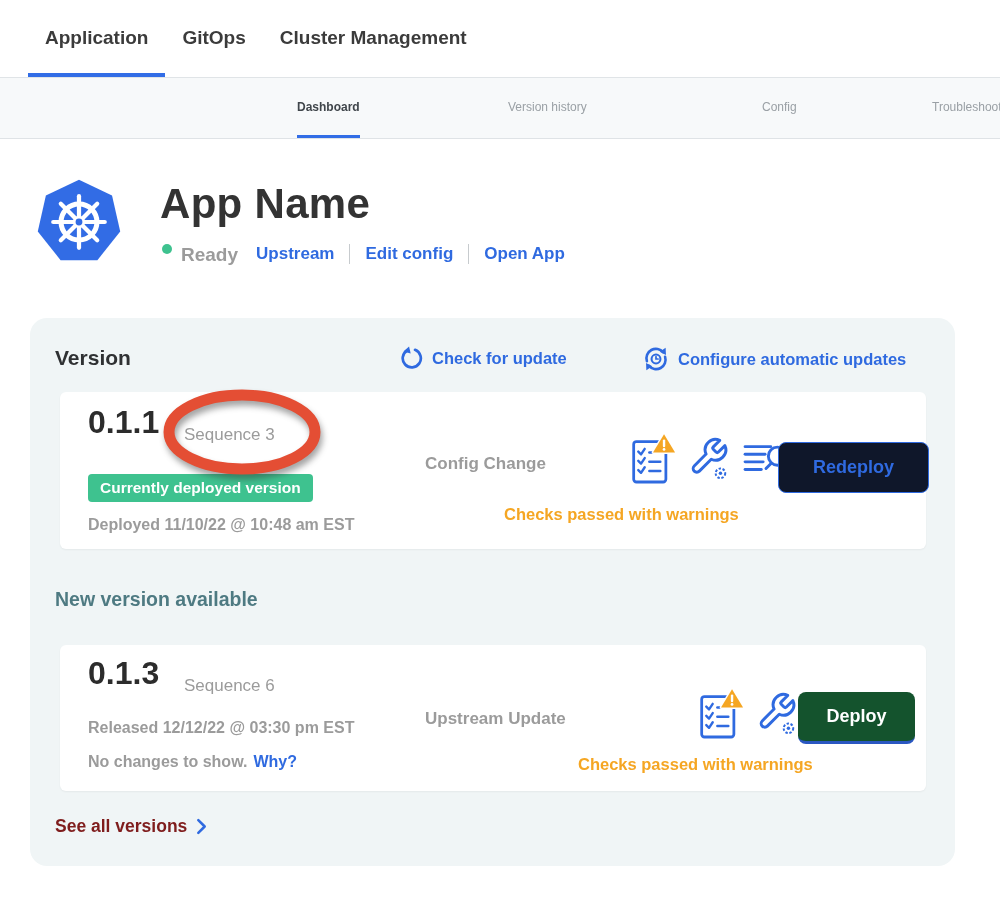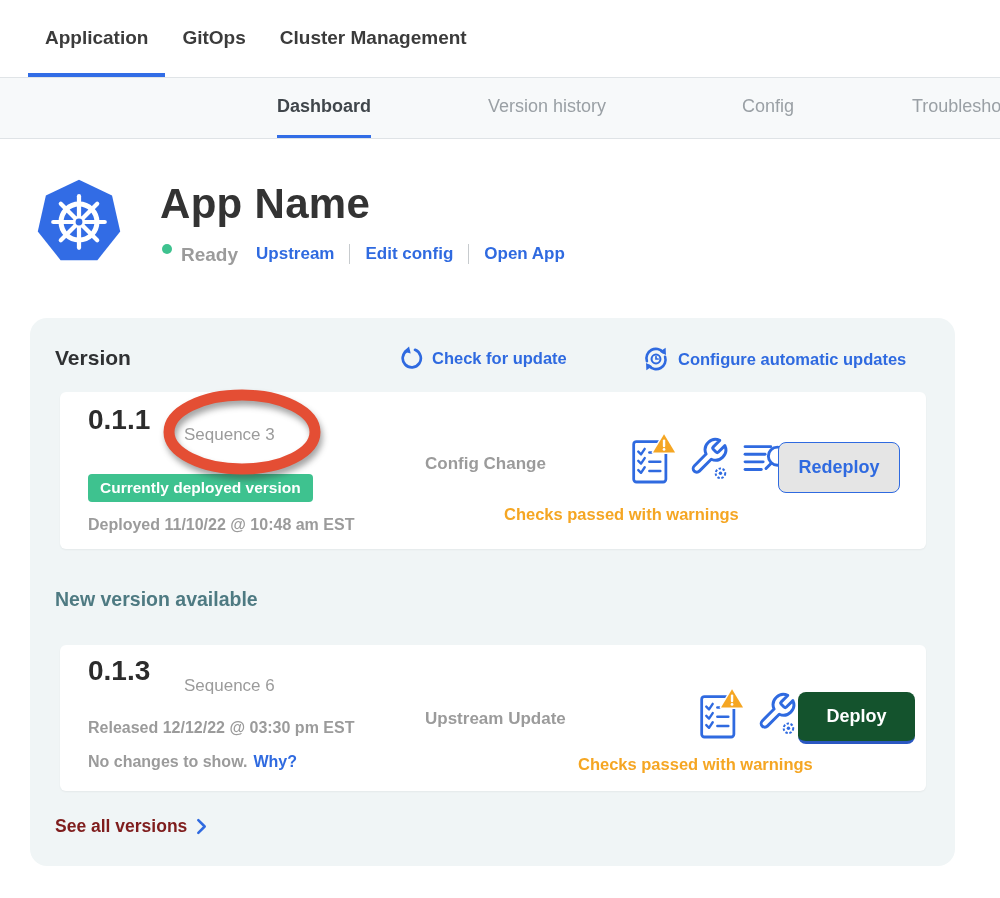--- a/index.html
+++ b/index.html
@@ -11,21 +11,21 @@
   .topnav { position:absolute; top:0; left:0; width:100%; height:77px; background:#fff; display:flex; align-items:stretch; }
   .topnav .tab { display:flex; align-items:center; padding:0 17px; margin-top:2px;
                  font-size:19px; font-weight:bold; color:#3b3b3b; cursor:pointer; border-bottom:4px solid transparent; }
   .topnav .tab:first-child { margin-left:28px; }
   .topnav .tab.active { border-bottom-color:#326de6; }
 
   
   .subnav { position:absolute; top:77px; left:0; width:100%; height:62px; background:#f7f9fa;
             border-top:1px solid #e0e4e7; border-bottom:1px solid #dfe3e6; }
   .subnav .tab { position:absolute; top:0; height:100%; display:flex; align-items:center;
-                 font-size:18px; color:#9aa0a5; cursor:pointer; border-bottom:3px solid transparent; white-space:nowrap; }
+                 font-size:12px; color:#9aa0a5; cursor:pointer; border-bottom:3px solid transparent; white-space:nowrap;margin-left:20px; }
   .subnav .tab.active { color:#40464b; font-weight:bold; border-bottom-color:#326de6; }
 
   
   .k8s-logo { position:absolute; left:33px; top:176px; width:92px; height:92px; }
   .app-title { position:absolute; left:160px; top:180px; font-size:42px; font-weight:800; color:#333; letter-spacing:.3px; }
   .status-row { position:absolute; left:162px; top:244px; display:flex; align-items:flex-start; height:26px; }
   .status-dot { width:10px; height:10px; border-radius:50%; background:#3ec28f; }
   .status-text { margin-left:9px; font-size:19px; font-weight:bold; color:#9b9b9b; }
   .hdr-link { font-size:17px; font-weight:bold; color:#2f6ae0; cursor:pointer; text-decoration:none; }
   .hdr-link.first { margin-left:18px; }
@@ -38,32 +38,32 @@
   .update-link { position:absolute; top:28px; display:flex; align-items:center; gap:9px; cursor:pointer; }
   .update-link span { font-size:16.5px; font-weight:bold; color:#2f6ae0; }
   .update-link.check { left:368px; }
   .update-link.auto { left:613px; }
 
   .white-card { position:absolute; left:30px; width:866px; background:#fff; border-radius:6px;
                 box-shadow:0 1px 2px rgba(0,0,0,.05); }
   .card-current { top:74px; height:157px; }
   .card-available { top:327px; height:146px; }
 
-  .ver-num { position:absolute; left:28px; font-size:28px; font-weight:800; color:#2c2c2c; }
+  .ver-num { position:absolute; left:28px; font-size:32px; font-weight:800; color:#2c2c2c; }
   .ver-seq { position:absolute; left:124px; font-size:17px; color:#9b9b9b; }
   .badge { position:absolute; left:28px; top:82px; background:#3ec28f; color:#fff; font-size:15.5px;
            font-weight:bold; padding:5px 12px; border-radius:4px; }
   .muted-line { position:absolute; left:28px; font-size:16px; font-weight:bold; color:#9b9b9b; }
   .type-label { position:absolute; left:365px; font-size:17px; font-weight:bold; color:#9b9b9b; }
   .checks-warn { position:absolute; font-size:16.5px; font-weight:bold; color:#f5a623; }
   .icon-row { position:absolute; display:flex; align-items:center; gap:12px; }
 
   .btn { position:absolute; display:flex; align-items:center; justify-content:center;
          font-size:18px; font-weight:bold; border-radius:8px; cursor:pointer; }
-  .btn-redeploy { left:718px; top:50px; width:122px; height:51px; background:#e5e5e5;
+  .btn-redeploy { left:718px; top:50px; width:151px; height:51px; background:#0f172a;
                   border:1.5px solid #2f6ae0; color:#2f6ae0; }
   .btn-deploy { left:738px; top:47px; width:117px; height:52px; background:#14532d; color:#fff;
                 border:none; border-bottom:3px solid #2a57c1; }
 
   .new-heading { position:absolute; left:25px; top:270px; font-size:19.5px; font-weight:bold; color:#4e7a82; }
   .why-link { color:#2f6ae0; cursor:pointer; margin-left:6px; }
   .see-all { position:absolute; left:25px; top:498px; display:flex; align-items:center; gap:9px; cursor:pointer; }
   .see-all span { font-size:17.5px; font-weight:bold; color:#7f1d1d; }
 
   .annotation { position:absolute; left:95px; top:-14px; width:174px; height:104px; pointer-events:none; z-index:5;

